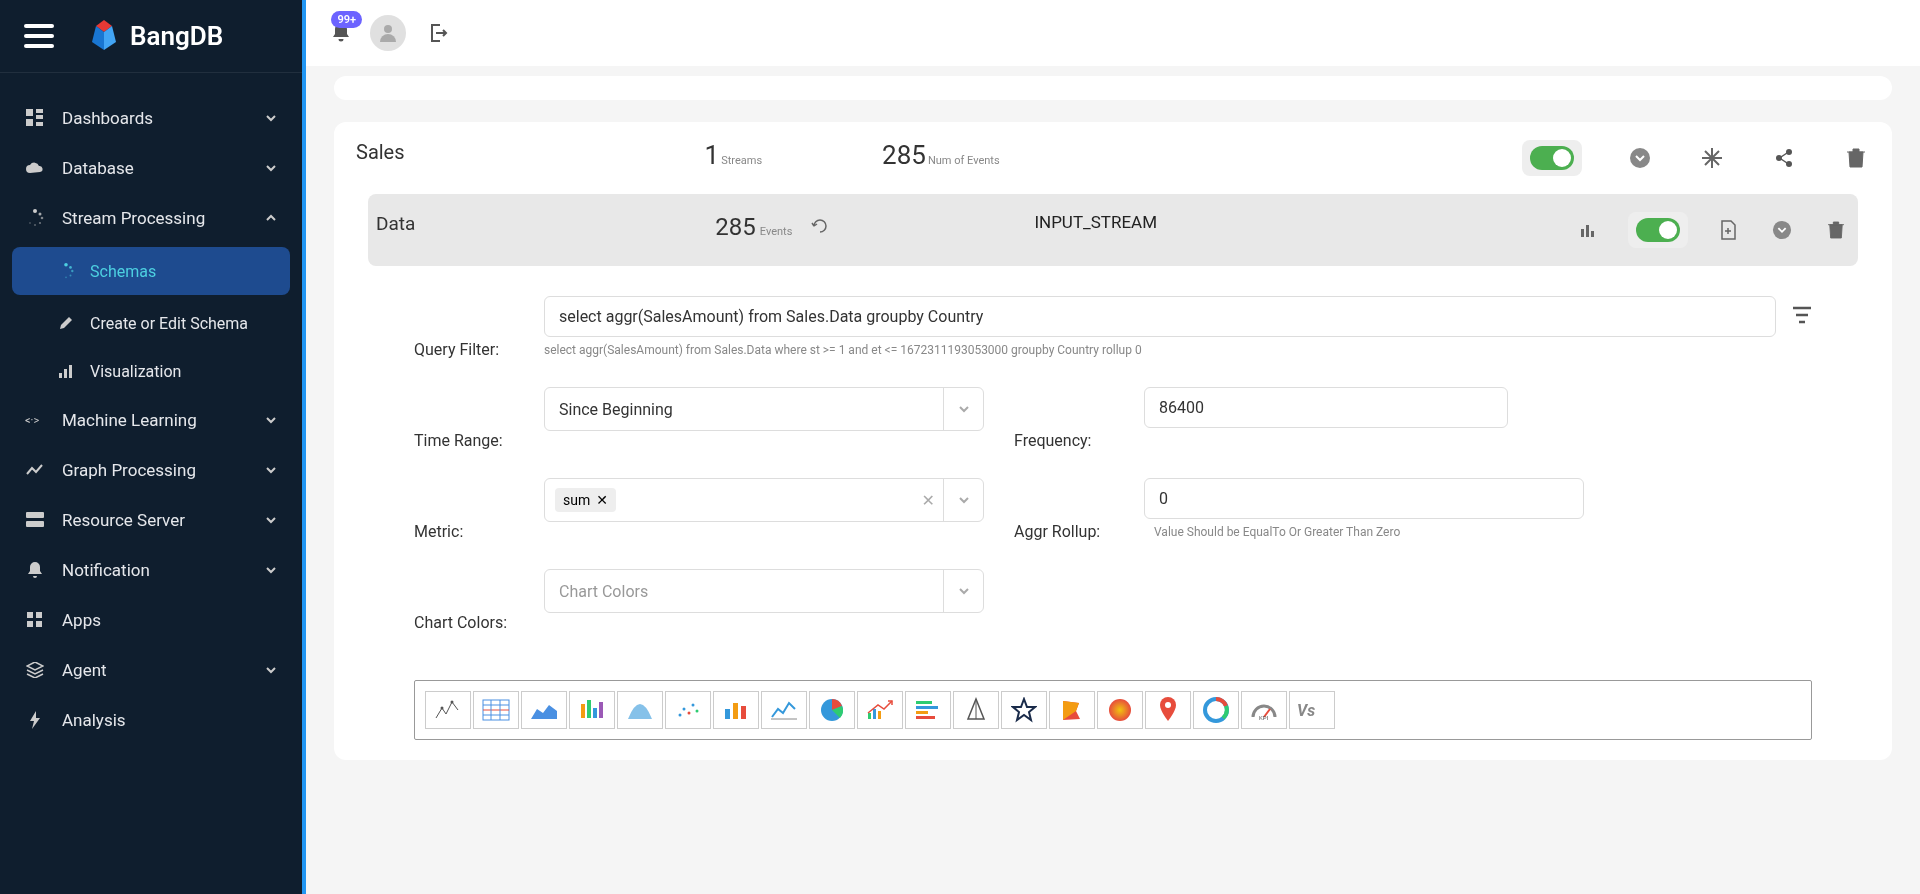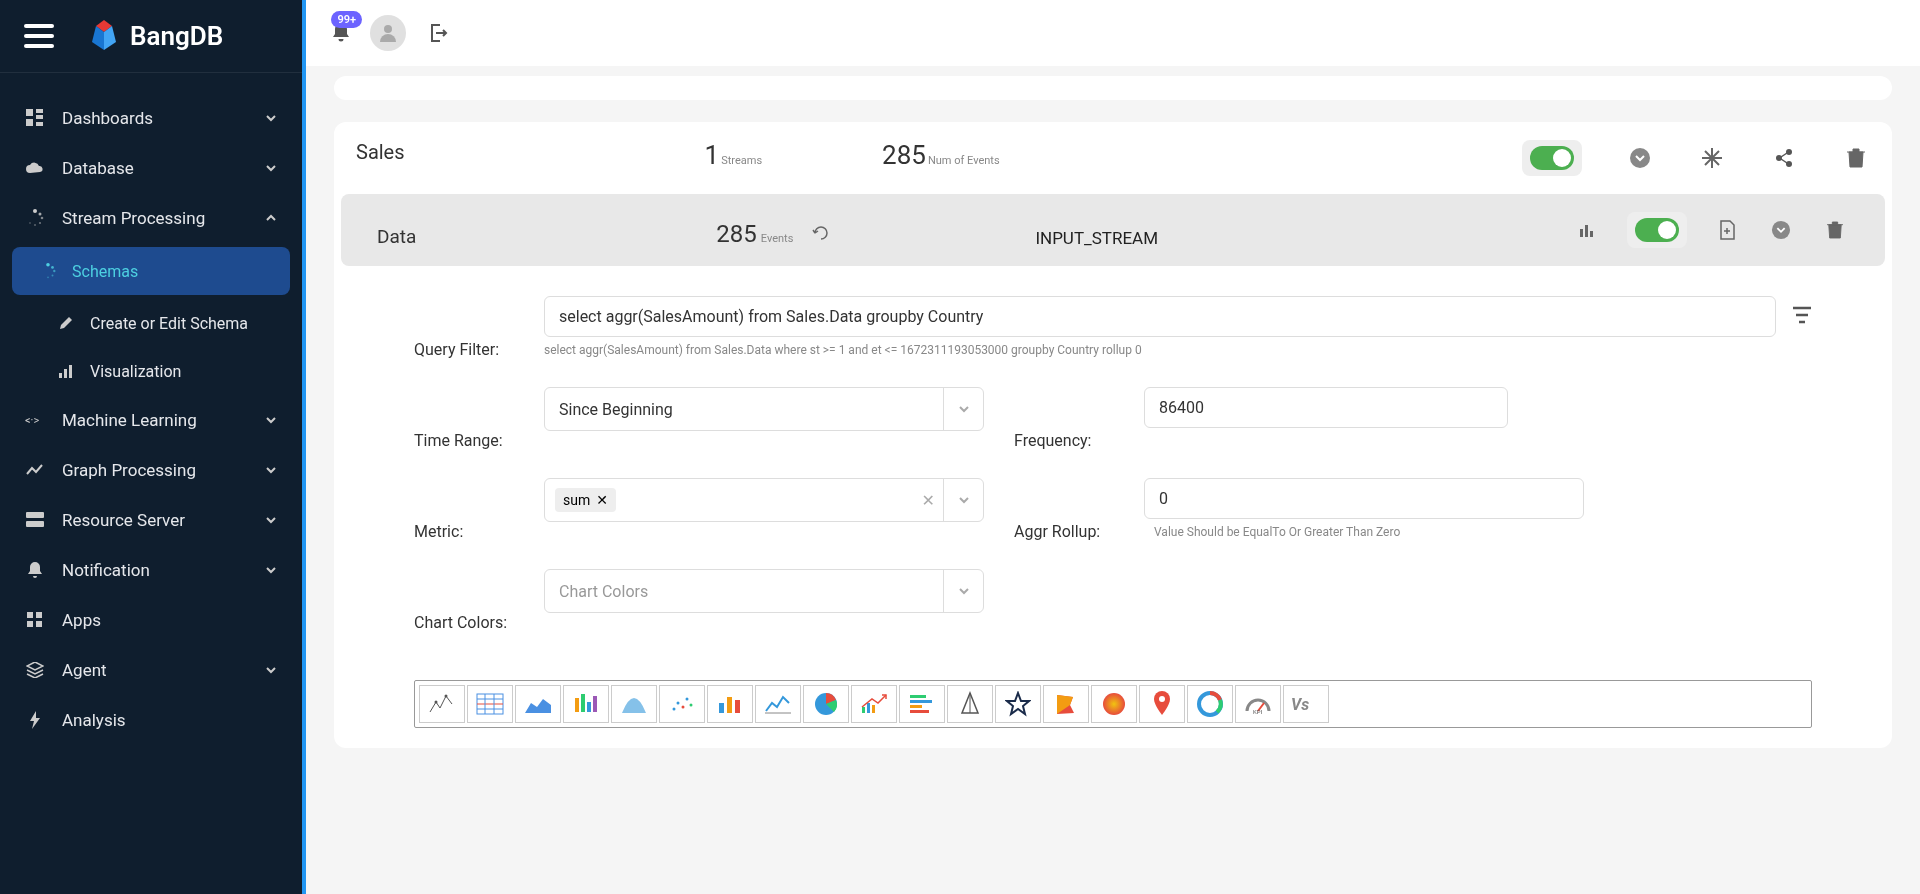--- a/index.html
+++ b/index.html
@@ -13,21 +13,21 @@
 .logo { display:flex; align-items:center; }
 .logo-mark { width:36px; height:36px; position:relative; margin-right:8px; }
 .logo-text { font-size:26px; font-weight:600; color:#fff; }
 
 .nav { padding:20px 0; flex:1; overflow-y:auto; }
 .nav-item { display:flex; align-items:center; padding:14px 24px; color:#e5e7eb; cursor:pointer; font-size:17px; position:relative; }
 .nav-item .icon { width:22px; height:22px; margin-right:16px; display:flex; align-items:center; justify-content:center; }
 .nav-item .chev { margin-left:auto; }
 .nav-sub { }
 .nav-sub .nav-item { padding-left:56px; font-size:16px; }
-.nav-sub .nav-item.active { background:#1e4b8f; color:#4dd0e1; border-radius:8px; margin:4px 12px; padding-left:26px; }
+.nav-sub .nav-item.active { background:#1e4b8f; color:#4dd0e1; border-radius:8px; margin:4px 12px; padding-left:44px; }
 .nav-sub .nav-item .icon { width:20px; height:20px; margin-right:14px; }
 
 
 .main { flex:1; display:flex; flex-direction:column; background:#f5f5f5; }
 .topbar { height:66px; background:#fff; display:flex; align-items:center; padding:0 24px; gap:18px; }
 .badge { background:#6c63ff; color:#fff; font-size:11px; padding:2px 6px; border-radius:10px; font-weight:600; }
 .bell-wrap { position:relative; }
 .bell-wrap .badge { position:absolute; top:-10px; right:-10px; }
 .avatar { width:36px; height:36px; border-radius:50%; background:#e0e0e0; display:flex; align-items:center; justify-content:center; }
 
@@ -40,21 +40,21 @@
 .metrics { display:flex; gap:120px; margin-left:300px; }
 .metric { display:flex; align-items:baseline; }
 .metric-num { font-size:26px; color:#333; }
 .metric-lbl { font-size:11px; color:#888; margin-left:2px; }
 .panel-actions { margin-left:auto; display:flex; align-items:center; gap:44px; }
 .icon-btn { width:28px; height:28px; display:flex; align-items:center; justify-content:center; cursor:pointer; color:#888; }
 .toggle { width:44px; height:24px; background:#4caf50; border-radius:12px; position:relative; cursor:pointer; }
 .toggle::after { content:""; position:absolute; width:18px; height:18px; background:#fff; border-radius:50%; top:3px; right:3px; }
 .toggle-box { background:#eee; border-radius:8px; padding:6px 8px; display:flex; align-items:center; }
 
-.sub-header { background:#e8e8e8; margin:0 7px; border-radius:8px; padding:18px 36px; display:flex; align-items:flex-end; }
+.sub-header { background:#e8e8e8; margin:0 34px; border-radius:8px; padding:18px 8px; display:flex; align-items:flex-start; }
 .sub-title { font-size:19px; color:#333; }
 .sub-metric { margin-left:300px; display:flex; align-items:baseline; gap:2px; }
 .sub-metric .metric-num { font-size:24px; }
 .sub-tag { margin-left:200px; font-size:17px; color:#222; }
 .sub-actions { margin-left:auto; display:flex; align-items:center; gap:26px; }
 
 .form { padding:30px 80px 10px 80px; }
 .form-row { display:flex; align-items:flex-start; margin-bottom:28px; }
 .form-label { width:130px; font-size:16px; color:#333; padding-top:8px;margin-top:36px; }
 .input { border:1px solid #ddd; border-radius:6px; padding:10px 14px; font-size:16px; color:#333; background:#fff; }
@@ -64,21 +64,21 @@
 
 .select { border:1px solid #ddd; border-radius:6px; background:#fff; display:flex; align-items:center; height:44px; position:relative; }
 .select-val { padding:0 14px; font-size:16px; color:#333; flex:1; }
 .select-val.placeholder { color:#999; }
 .select-arrow { border-left:1px solid #ddd; width:40px; height:100%; display:flex; align-items:center; justify-content:center; color:#aaa; }
 .select-clear { color:#aaa; padding:0 8px; cursor:pointer; }
 
 .tag { background:#eee; padding:4px 8px; border-radius:4px; font-size:14px; display:inline-flex; align-items:center; gap:6px; margin-left:10px; }
 .tag-x { cursor:pointer; font-size:14px; }
 
-.chart-bar { border:1px solid #999; border-radius:2px; margin:10px 80px 0 80px; display:flex; padding:4px; gap:2px; }
+.chart-bar { border:1px solid #999; border-radius:2px; margin:10px 80px 0 80px; display:flex; padding:10px; gap:2px; }
 .chart-opt { width:46px; height:38px; border:1px solid #ccc; display:flex; align-items:center; justify-content:center; cursor:pointer; font-size:20px; }
 
 svg { display:block; }
 </style>
 </head>
 <body>
 
 <div class="sidebar">
   <div class="sidebar-top">
     <div class="hamburger">

